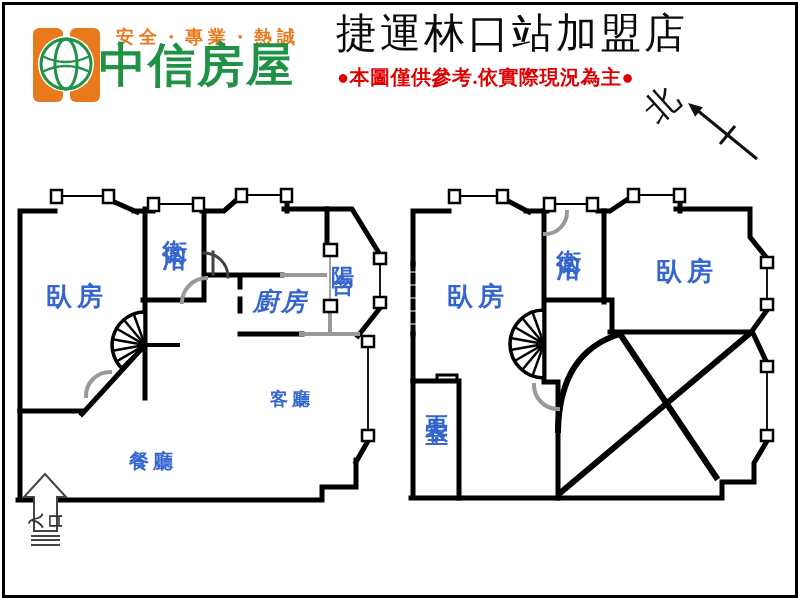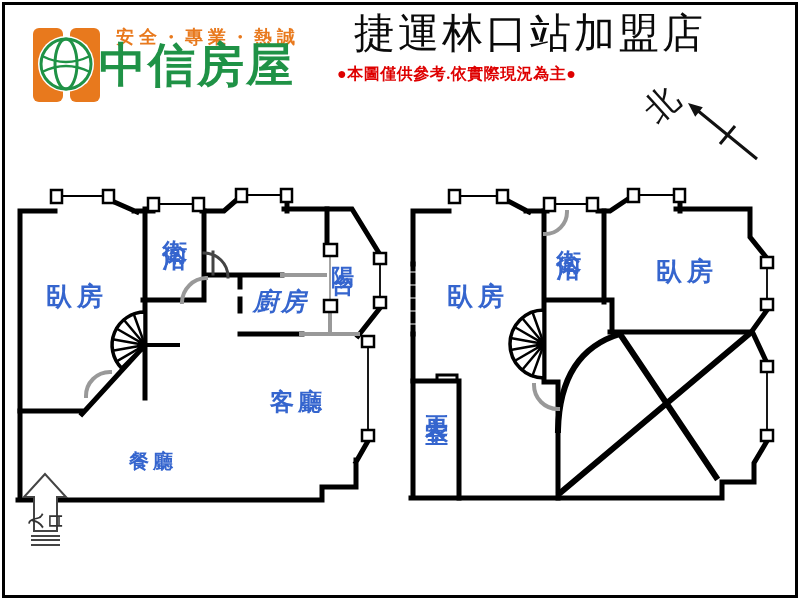--- a/index.html
+++ b/index.html
@@ -6,30 +6,30 @@
   #stage{
     position:relative;width:800px;height:600px;background:#fff;overflow:hidden;
     font-family:"Liberation Serif","DejaVu Serif",serif;
     box-sizing:border-box;
   }
   .frame{position:absolute;inset:2px;border:3px solid #000;pointer-events:none;}
   .abs{position:absolute;}
   
   .slogan{left:116px;top:25px;font-size:18px;font-weight:bold;color:#E8791D;letter-spacing:5px;font-family:"Liberation Sans","DejaVu Sans",sans-serif;}
   .brand{left:99px;top:40px;font-size:47px;font-weight:bold;color:#1F9246;letter-spacing:2px;line-height:1.1;text-align:right;}
-  .title{left:336px;top:10px;font-size:41px;color:#0a0a0a;letter-spacing:3px;line-height:1.15;margin-left:18px;}
-  .disclaimer{left:337px;top:64px;font-size:16px;font-weight:bold;color:#DE0000;letter-spacing:0.5px;}
+  .title{left:336px;top:10px;font-size:41px;color:#0a0a0a;letter-spacing:3px;line-height:1.15;}
+  .disclaimer{left:337px;top:64px;font-size:20px;font-weight:bold;color:#DE0000;letter-spacing:0.5px;}
   
   .lbl{position:absolute;color:#3565CE;font-weight:bold;line-height:1.05;}
   .v{writing-mode:vertical-rl;text-orientation:upright;letter-spacing:6px;}
   .lbl-bed-l{left:46px;top:283px;font-size:26px;letter-spacing:5px;}
   .lbl-bath-l{left:161px;top:220px;font-size:25px;}
   .lbl-balcony{left:330px;top:248px;font-size:23px;}
   .lbl-kitchen{left:253px;top:289px;font-size:25px;letter-spacing:3px;font-style:italic;}
-  .lbl-living{left:270px;top:390px;font-size:24px;letter-spacing:4px;}
+  .lbl-living{left:270px;top:390px;font-size:18px;letter-spacing:4px;}
   .lbl-dining{left:129px;top:451px;font-size:20px;letter-spacing:4px;}
   .lbl-bed-rl{left:447px;top:283px;font-size:26px;letter-spacing:5px;}
   .lbl-bath-r{left:555px;top:230px;font-size:25px;}
   .lbl-bed-rr{left:656px;top:258px;font-size:26px;letter-spacing:5px;}
   .lbl-dress{left:424px;top:398px;font-size:23px;letter-spacing:2px;}
   
   .entrance-txt{left:30px;top:496px;width:32px;height:32px;display:flex;align-items:center;justify-content:center;
     font-size:15px;font-weight:bold;color:#333;transform:rotate(-90deg);letter-spacing:2px;}
   .north-txt{left:645px;top:82px;font-size:34px;color:#111;transform:rotate(-42deg);}
 </style>

